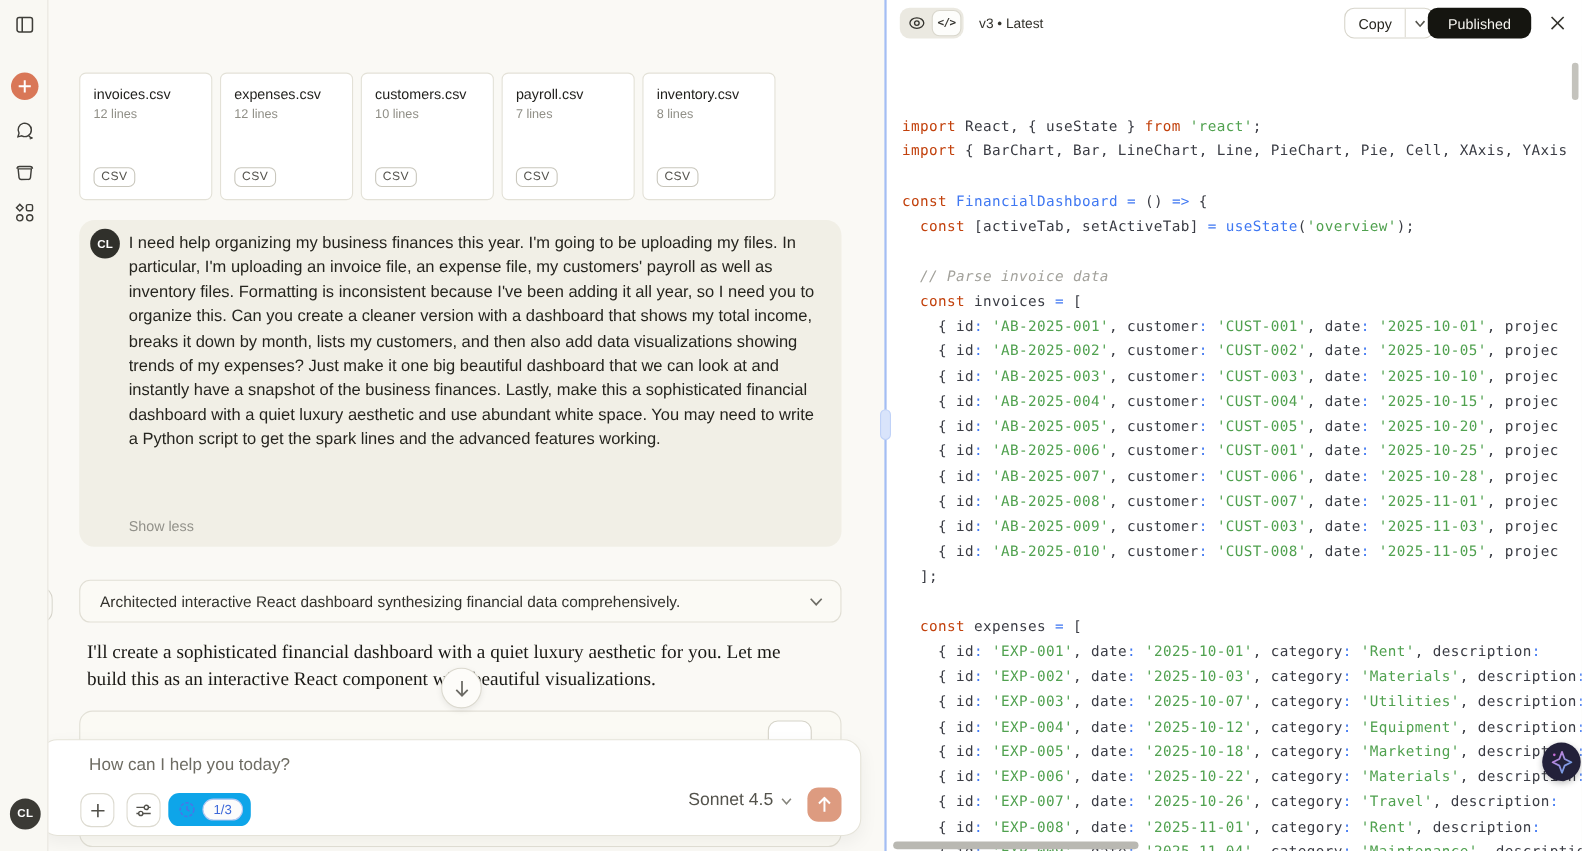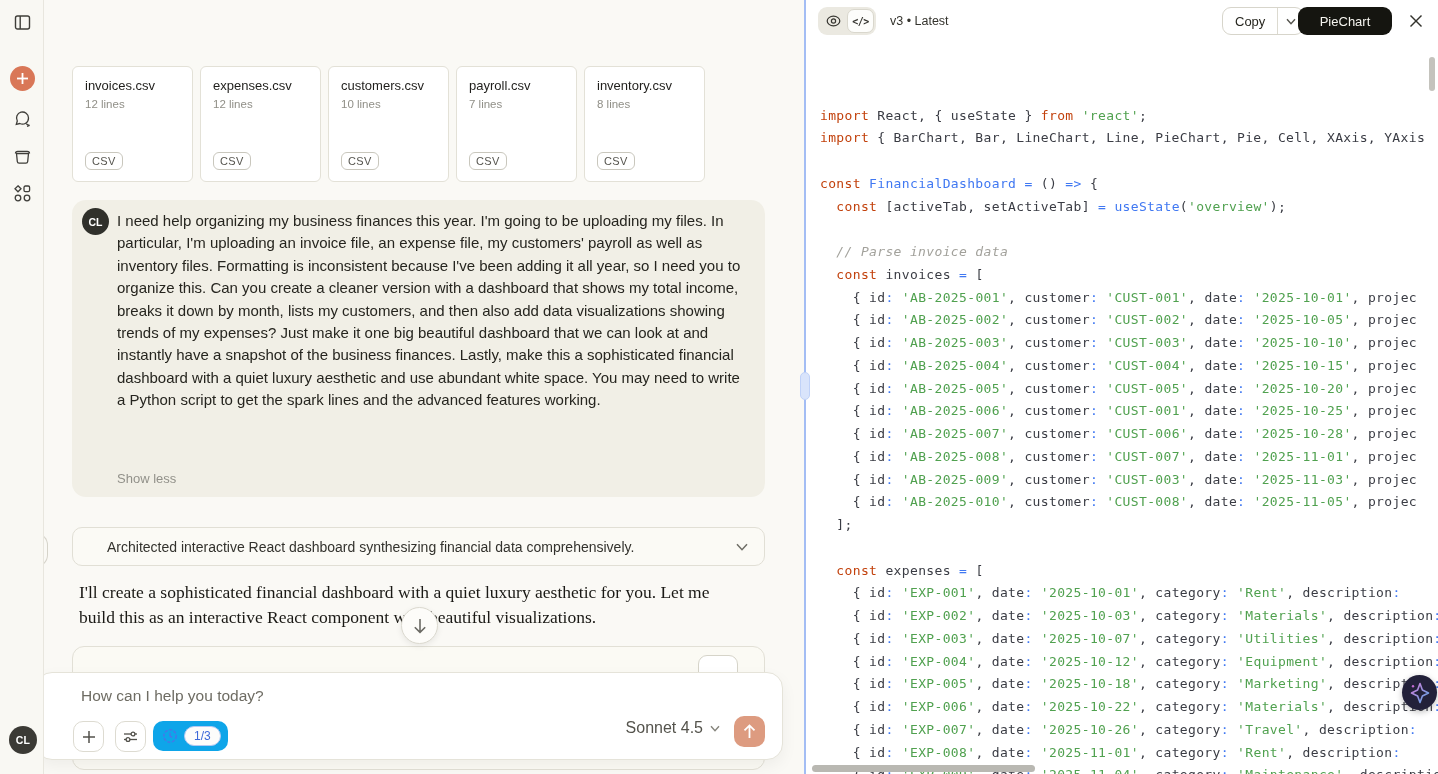--- a/index.html
+++ b/index.html
@@ -22,21 +22,21 @@
   .file-card .fmeta { position:absolute; left:12px; top:31px; font-size:11.5px; color:#908f87; }
   .file-card .fbadge { position:absolute; left:12px; bottom:11px; font-size:11px; color:#55544e; border:1px solid #c9c7bd; border-radius:6px; padding:2px 6px; letter-spacing:.4px; background:#fff; }
 
   .bubble { position:absolute; left:28px; top:200px; width:693px; height:297px; background:#f1efe6; border-radius:14px; }
   .bubble .msg-avatar { position:absolute; left:10px; top:8px; width:27px; height:27px; border-radius:50%; background:#30302b; color:#fff; font-size:10.5px; font-weight:bold; display:flex; align-items:center; justify-content:center; }
   .bubble .msg-text { position:absolute; left:45px; top:10px; width:630px; font-size:15px; line-height:22.4px; color:#26251f; }
   .bubble .show-less { position:absolute; left:45px; bottom:11px; font-size:13px; color:#92918a; cursor:pointer; }
 
   .edge-handle { position:absolute; left:-8px; top:533px; width:12px; height:34px; border:1px solid #d5d3c9; border-left:none; border-radius:0 17px 17px 0; background:#faf9f5; }
 
-  .thinking-bar { position:absolute; left:28px; top:527px; width:693px; height:39px; border:1px solid #e1dfd5; border-radius:10px; background:#fbfaf5; display:flex; align-items:center; padding:0 16px 0 34px; cursor:pointer; }
+  .thinking-bar { position:absolute; left:28px; top:527px; width:693px; height:39px; border:1px solid #e1dfd5; border-radius:10px; background:#fbfaf5; display:flex; align-items:center; padding:0 16px 0 18px; cursor:pointer; }
   .thinking-bar .tb-label { flex:1; font-size:14px; color:#33322d; }
   .thinking-bar svg { color:#6e6d66; }
 
   .assistant-text { position:absolute; left:35px; top:580px; width:662px; font-family:"Liberation Serif", serif; font-size:17.5px; line-height:24.5px; color:#1a1915; }
 
   .scroll-down { position:absolute; left:357px; top:607px; width:37px; height:37px; border-radius:50%; background:#fdfcf9; border:1px solid #dbd9cf; box-shadow:0 2px 6px rgba(0,0,0,.08); display:flex; align-items:center; justify-content:center; color:#6b6a64; cursor:pointer; z-index:3; }
 
   .artifact-card { position:absolute; left:28px; top:646px; width:693px; height:124px; background:#fbfaf4; border:1px solid #e2e0d6; border-radius:12px; cursor:pointer; z-index:1; }
   .artifact-card .ac-title { position:absolute; left:28px; top:11px; font-size:15px; font-weight:600; color:#21201b;margin-top:28px; }
   .artifact-card .ac-icon { position:absolute; right:26px; top:8px; width:40px; height:26px; background:#fff; border:1px solid #d6d4c9; border-radius:9px; }
@@ -229,21 +229,21 @@
     </div>
     <div class="version-label">v3 • Latest</div>
     <div class="copy-group">
       <div class="copy-main">Copy</div>
       <div class="copy-caret">
         <svg width="10" height="7" viewBox="0 0 10 7" fill="none" stroke="currentColor" stroke-width="1.4">
             <path d="M1 1.2 5 5.8 9 1.2"></path>
           </svg>
       </div>
     </div>
-    <button class="published-btn">PieChart</button>
+    <button class="published-btn">Published</button>
     <div class="close-btn">
       <svg width="14" height="14" viewBox="0 0 14 14" stroke="currentColor" stroke-width="1.4">
           <line x1="1.5" y1="1.5" x2="12.5" y2="12.5"></line>
           <line x1="12.5" y1="1.5" x2="1.5" y2="12.5"></line>
         </svg>
     </div>
   </div>
 
   <div class="code-area">
     <div><div class="cl"><span class="t-k">import</span><span class="t-p"> React, { useState } </span><span class="t-k">from</span><span class="t-p"> </span><span class="t-s">'react'</span><span class="t-p">;</span></div><div class="cl"><span class="t-k">import</span><span class="t-p"> { BarChart, Bar, LineChart, Line, PieChart, Pie, Cell, XAxis, YAxis</span></div><div class="cl">&nbsp;</div><div class="cl"><span class="t-k">const</span><span class="t-p"> </span><span class="t-f">FinancialDashboard</span><span class="t-o"> =</span><span class="t-p"> () </span><span class="t-o">=&gt;</span><span class="t-p"> {</span></div><div class="cl"><span class="t-p">  </span><span class="t-k">const</span><span class="t-p"> [activeTab, setActiveTab] </span><span class="t-o">=</span><span class="t-p"> </span><span class="t-f">useState</span><span class="t-p">(</span><span class="t-s">'overview'</span><span class="t-p">);</span></div><div class="cl">&nbsp;</div><div class="cl"><span class="t-c">  // Parse invoice data</span></div><div class="cl"><span class="t-p">  </span><span class="t-k">const</span><span class="t-p"> invoices </span><span class="t-o">=</span><span class="t-p"> [</span></div><div class="cl"><span class="t-p">    { id</span><span class="t-o">:</span><span class="t-p"> </span><span class="t-s">'AB-2025-001'</span><span class="t-p">, customer</span><span class="t-o">:</span><span class="t-p"> </span><span class="t-s">'CUST-001'</span><span class="t-p">, date</span><span class="t-o">:</span><span class="t-p"> </span><span class="t-s">'2025-10-01'</span><span class="t-p">, projec</span></div><div class="cl"><span class="t-p">    { id</span><span class="t-o">:</span><span class="t-p"> </span><span class="t-s">'AB-2025-002'</span><span class="t-p">, customer</span><span class="t-o">:</span><span class="t-p"> </span><span class="t-s">'CUST-002'</span><span class="t-p">, date</span><span class="t-o">:</span><span class="t-p"> </span><span class="t-s">'2025-10-05'</span><span class="t-p">, projec</span></div><div class="cl"><span class="t-p">    { id</span><span class="t-o">:</span><span class="t-p"> </span><span class="t-s">'AB-2025-003'</span><span class="t-p">, customer</span><span class="t-o">:</span><span class="t-p"> </span><span class="t-s">'CUST-003'</span><span class="t-p">, date</span><span class="t-o">:</span><span class="t-p"> </span><span class="t-s">'2025-10-10'</span><span class="t-p">, projec</span></div><div class="cl"><span class="t-p">    { id</span><span class="t-o">:</span><span class="t-p"> </span><span class="t-s">'AB-2025-004'</span><span class="t-p">, customer</span><span class="t-o">:</span><span class="t-p"> </span><span class="t-s">'CUST-004'</span><span class="t-p">, date</span><span class="t-o">:</span><span class="t-p"> </span><span class="t-s">'2025-10-15'</span><span class="t-p">, projec</span></div><div class="cl"><span class="t-p">    { id</span><span class="t-o">:</span><span class="t-p"> </span><span class="t-s">'AB-2025-005'</span><span class="t-p">, customer</span><span class="t-o">:</span><span class="t-p"> </span><span class="t-s">'CUST-005'</span><span class="t-p">, date</span><span class="t-o">:</span><span class="t-p"> </span><span class="t-s">'2025-10-20'</span><span class="t-p">, projec</span></div><div class="cl"><span class="t-p">    { id</span><span class="t-o">:</span><span class="t-p"> </span><span class="t-s">'AB-2025-006'</span><span class="t-p">, customer</span><span class="t-o">:</span><span class="t-p"> </span><span class="t-s">'CUST-001'</span><span class="t-p">, date</span><span class="t-o">:</span><span class="t-p"> </span><span class="t-s">'2025-10-25'</span><span class="t-p">, projec</span></div><div class="cl"><span class="t-p">    { id</span><span class="t-o">:</span><span class="t-p"> </span><span class="t-s">'AB-2025-007'</span><span class="t-p">, customer</span><span class="t-o">:</span><span class="t-p"> </span><span class="t-s">'CUST-006'</span><span class="t-p">, date</span><span class="t-o">:</span><span class="t-p"> </span><span class="t-s">'2025-10-28'</span><span class="t-p">, projec</span></div><div class="cl"><span class="t-p">    { id</span><span class="t-o">:</span><span class="t-p"> </span><span class="t-s">'AB-2025-008'</span><span class="t-p">, customer</span><span class="t-o">:</span><span class="t-p"> </span><span class="t-s">'CUST-007'</span><span class="t-p">, date</span><span class="t-o">:</span><span class="t-p"> </span><span class="t-s">'2025-11-01'</span><span class="t-p">, projec</span></div><div class="cl"><span class="t-p">    { id</span><span class="t-o">:</span><span class="t-p"> </span><span class="t-s">'AB-2025-009'</span><span class="t-p">, customer</span><span class="t-o">:</span><span class="t-p"> </span><span class="t-s">'CUST-003'</span><span class="t-p">, date</span><span class="t-o">:</span><span class="t-p"> </span><span class="t-s">'2025-11-03'</span><span class="t-p">, projec</span></div><div class="cl"><span class="t-p">    { id</span><span class="t-o">:</span><span class="t-p"> </span><span class="t-s">'AB-2025-010'</span><span class="t-p">, customer</span><span class="t-o">:</span><span class="t-p"> </span><span class="t-s">'CUST-008'</span><span class="t-p">, date</span><span class="t-o">:</span><span class="t-p"> </span><span class="t-s">'2025-11-05'</span><span class="t-p">, projec</span></div><div class="cl"><span class="t-p">  ];</span></div><div class="cl">&nbsp;</div><div class="cl"><span class="t-p">  </span><span class="t-k">const</span><span class="t-p"> expenses </span><span class="t-o">=</span><span class="t-p"> [</span></div><div class="cl"><span class="t-p">    { id</span><span class="t-o">:</span><span class="t-p"> </span><span class="t-s">'EXP-001'</span><span class="t-p">, date</span><span class="t-o">:</span><span class="t-p"> </span><span class="t-s">'2025-10-01'</span><span class="t-p">, category</span><span class="t-o">:</span><span class="t-p"> </span><span class="t-s">'Rent'</span><span class="t-p">, description</span><span class="t-o">:</span></div><div class="cl"><span class="t-p">    { id</span><span class="t-o">:</span><span class="t-p"> </span><span class="t-s">'EXP-002'</span><span class="t-p">, date</span><span class="t-o">:</span><span class="t-p"> </span><span class="t-s">'2025-10-03'</span><span class="t-p">, category</span><span class="t-o">:</span><span class="t-p"> </span><span class="t-s">'Materials'</span><span class="t-p">, description</span><span class="t-o">:</span></div><div class="cl"><span class="t-p">    { id</span><span class="t-o">:</span><span class="t-p"> </span><span class="t-s">'EXP-003'</span><span class="t-p">, date</span><span class="t-o">:</span><span class="t-p"> </span><span class="t-s">'2025-10-07'</span><span class="t-p">, category</span><span class="t-o">:</span><span class="t-p"> </span><span class="t-s">'Utilities'</span><span class="t-p">, description</span><span class="t-o">:</span></div><div class="cl"><span class="t-p">    { id</span><span class="t-o">:</span><span class="t-p"> </span><span class="t-s">'EXP-004'</span><span class="t-p">, date</span><span class="t-o">:</span><span class="t-p"> </span><span class="t-s">'2025-10-12'</span><span class="t-p">, category</span><span class="t-o">:</span><span class="t-p"> </span><span class="t-s">'Equipment'</span><span class="t-p">, description</span><span class="t-o">:</span></div><div class="cl"><span class="t-p">    { id</span><span class="t-o">:</span><span class="t-p"> </span><span class="t-s">'EXP-005'</span><span class="t-p">, date</span><span class="t-o">:</span><span class="t-p"> </span><span class="t-s">'2025-10-18'</span><span class="t-p">, category</span><span class="t-o">:</span><span class="t-p"> </span><span class="t-s">'Marketing'</span><span class="t-p">, description</span><span class="t-o">:</span></div><div class="cl"><span class="t-p">    { id</span><span class="t-o">:</span><span class="t-p"> </span><span class="t-s">'EXP-006'</span><span class="t-p">, date</span><span class="t-o">:</span><span class="t-p"> </span><span class="t-s">'2025-10-22'</span><span class="t-p">, category</span><span class="t-o">:</span><span class="t-p"> </span><span class="t-s">'Materials'</span><span class="t-p">, description</span><span class="t-o">:</span></div><div class="cl"><span class="t-p">    { id</span><span class="t-o">:</span><span class="t-p"> </span><span class="t-s">'EXP-007'</span><span class="t-p">, date</span><span class="t-o">:</span><span class="t-p"> </span><span class="t-s">'2025-10-26'</span><span class="t-p">, category</span><span class="t-o">:</span><span class="t-p"> </span><span class="t-s">'Travel'</span><span class="t-p">, description</span><span class="t-o">:</span></div><div class="cl"><span class="t-p">    { id</span><span class="t-o">:</span><span class="t-p"> </span><span class="t-s">'EXP-008'</span><span class="t-p">, date</span><span class="t-o">:</span><span class="t-p"> </span><span class="t-s">'2025-11-01'</span><span class="t-p">, category</span><span class="t-o">:</span><span class="t-p"> </span><span class="t-s">'Rent'</span><span class="t-p">, description</span><span class="t-o">:</span></div><div class="cl"><span class="t-p">    { id</span><span class="t-o">:</span><span class="t-p"> </span><span class="t-s">'EXP-009'</span><span class="t-p">, date</span><span class="t-o">:</span><span class="t-p"> </span><span class="t-s">'2025-11-04'</span><span class="t-p">, category</span><span class="t-o">:</span><span class="t-p"> </span><span class="t-s">'Maintenance'</span><span class="t-p">, description</span></div></div>

